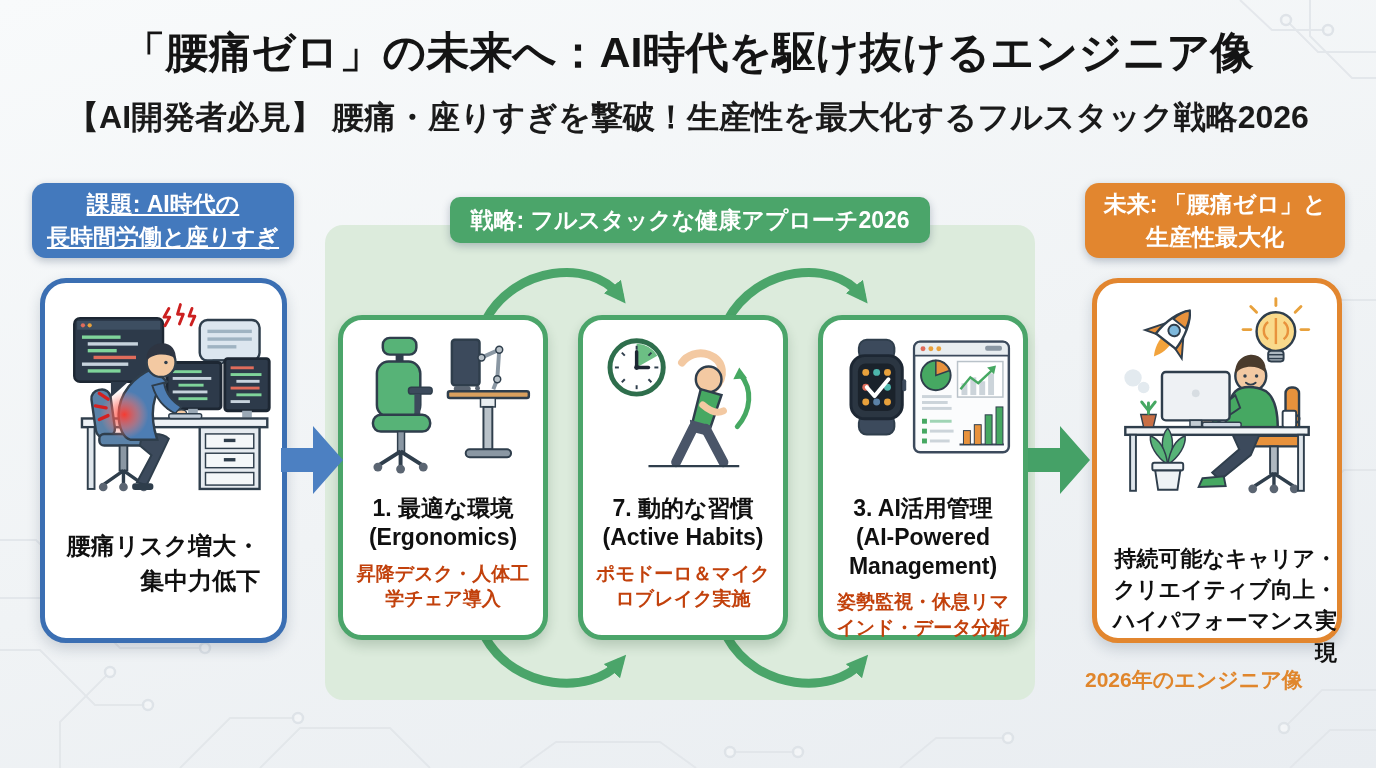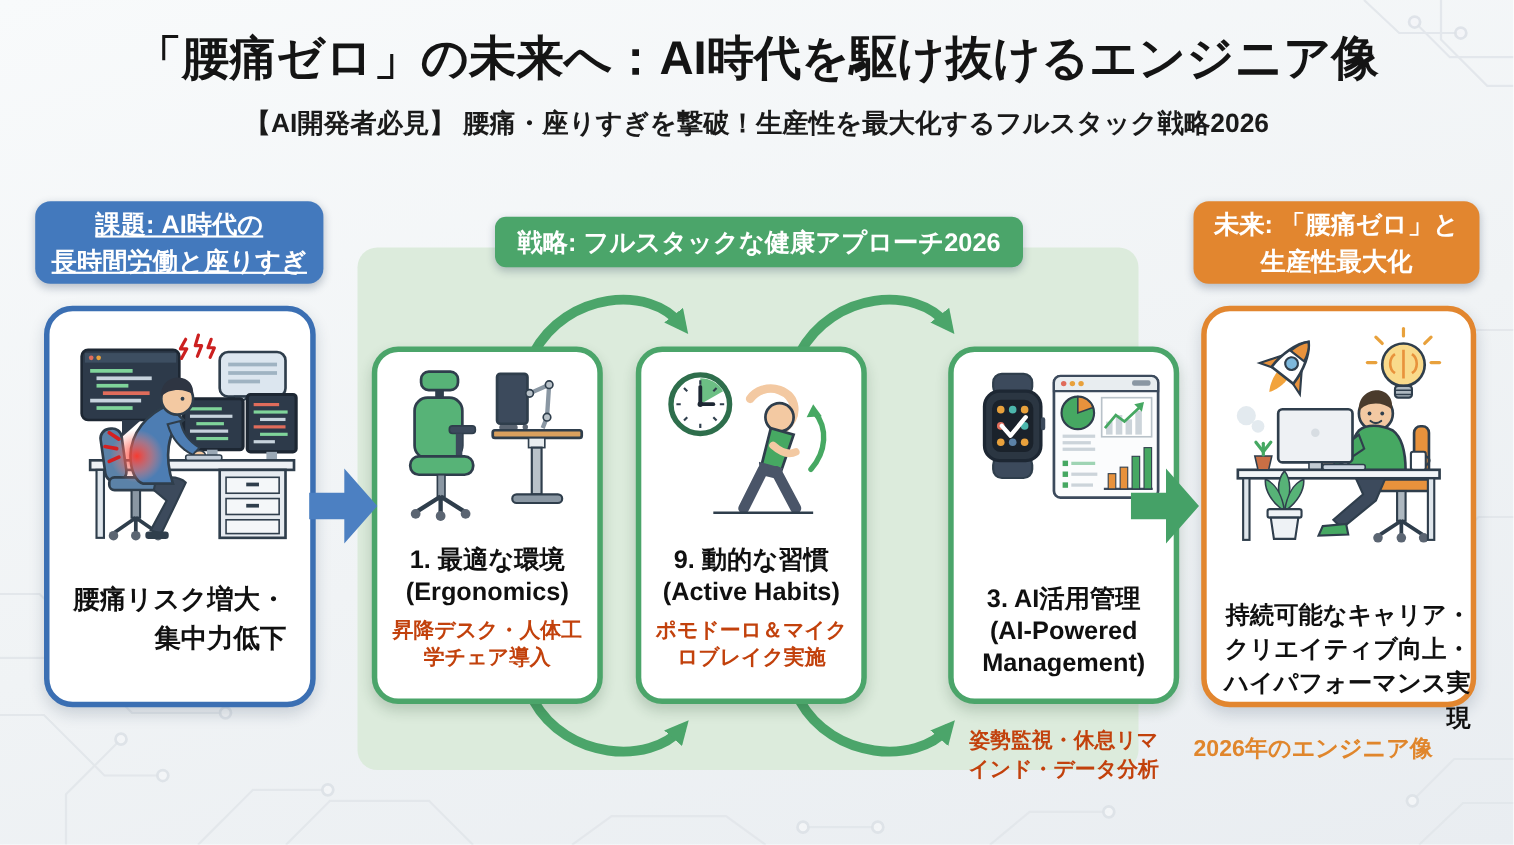--- a/index.html
+++ b/index.html
@@ -6,21 +6,21 @@
   html,body { width:1376px; height:768px; overflow:hidden; }
   body { font-family:"Liberation Sans","DejaVu Sans",sans-serif; }
   .canvas { position:relative; width:1376px; height:768px;
             background:linear-gradient(165deg,#f8fafb 0%,#f0f3f5 55%,#e9edf1 100%); }
   .bg-circuit { position:absolute; left:0; top:0; z-index:0; }
   .content { position:absolute; left:0; top:0; width:100%; height:100%; z-index:1; }
 
   .title { position:absolute; top:24px; left:0; width:100%; text-align:center;
            font-size:43px; font-weight:900; color:#141414; }
   .subtitle { position:absolute; top:96px; left:0; width:100%; text-align:center;
-              font-size:24px; font-weight:800; color:#1a1a1a; }
+              font-size:32px; font-weight:800; color:#1a1a1a; }
 
   .badge { position:absolute; z-index:5; color:#fff; font-weight:800; text-align:center;
            white-space:pre-line; display:flex; align-items:center; justify-content:center;
            box-shadow:0 3px 8px rgba(30,50,80,.28); }
   .badge.blue   { left:32px;  top:183px; width:262px; height:75px; background:#4379bd; border-radius:14px; font-size:23px; line-height:1.4;text-decoration:underline; }
   .badge.green  { left:450px; top:197px; width:480px; height:46px; background:#4ba56a; border-radius:10px; font-size:23px; }
   .badge.orange { left:1085px; top:183px; width:260px; height:75px; background:#e2862f; border-radius:14px; font-size:23px; line-height:1.4; }
 
   .panel { position:absolute; left:325px; top:225px; width:710px; height:475px;
            background:#dcebdc; border-radius:18px; z-index:1; }
@@ -28,21 +28,21 @@
                 z-index:2; pointer-events:none; }
 
   .card { position:absolute; background:#fff; display:flex; flex-direction:column; align-items:center;
           box-shadow:0 6px 14px rgba(30,50,80,.18); z-index:3; }
   .card.blue   { left:40px;   top:278px; width:247px; height:365px; border:5px solid #3b6fb3; border-radius:26px; }
   .card.orange { left:1092px; top:278px; width:250px; height:365px; border:5px solid #e2862f; border-radius:26px;gap:22px; }
 
   .step-card { position:absolute; top:315px; width:210px; height:325px; background:#fff;
                border:5px solid #4ba56a; border-radius:24px; display:flex; flex-direction:column;
                align-items:center; box-shadow:0 6px 12px rgba(30,70,40,.20); z-index:3; }
-  .step-card.s1 { left:338px; } .step-card.s2 { left:578px; } .step-card.s3 { left:862px;gap:36px; }
+  .step-card.s1 { left:338px; } .step-card.s2 { left:578px; } .step-card.s3 { left:818px; }
 
   .card-illust { margin-top:8px; flex:0 0 auto; }
   .caption { white-space:pre-line; text-align:right; font-weight:700; color:#101010; }
   .card.blue .caption   { font-size:24px; line-height:1.45; margin-top:12px; }
   .card.orange .caption { font-size:22px; line-height:1.42; margin-top:8px; }
   .step-title { white-space:pre-line; text-align:center; font-size:23px; line-height:1.25;
                 font-weight:800; color:#101010; margin-top:18px; }
   .step-desc  { white-space:pre-line; text-align:center; font-size:19px; line-height:1.35;
                 font-weight:700; color:#c2410c; margin-top:9px; }
 
@@ -268,21 +268,21 @@
         <path d="M104,98 L113,62 L134,68 L122,103 Z" fill="#46a862" stroke="#2f3e4c" stroke-width="2.5"></path>
         <path d="M115,78 C123,85 130,87 136,84" stroke="#f3c9a2" stroke-width="7" fill="none" stroke-linecap="round"></path>
         <path d="M102,93 L124,99 L119,109 L103,105 Z" fill="#4a5568"></path>
         <path d="M106,100 L88,136" stroke="#4a5568" stroke-width="10" stroke-linecap="round"></path>
         <path d="M118,102 L136,136" stroke="#4a5568" stroke-width="10" stroke-linecap="round"></path>
 
         <path d="M150,100 C164,84 166,62 153,47" stroke="#46a862" stroke-width="5" fill="none" stroke-linecap="round"></path>
         <path d="M146,52 L152,40 L160,51 Z" fill="#46a862"></path>
         <line x1="60" y1="140" x2="152" y2="140" stroke="#2f3e4c" stroke-width="2.5"></line>
       </svg>
-      <div class="step-title">9. 動的な習慣
+      <div class="step-title">7. 動的な習慣
 (Active Habits)</div>
       <div class="step-desc">ポモドーロ＆マイク
 ロブレイク実施</div>
     </div>
 
     <div class="step-card s3">
       <svg class="card-illust" width="190" height="148" viewBox="0 0 190 150">
 
         <rect x="30" y="12" width="36" height="20" rx="8" fill="#3c4a5c" stroke="#2f3e4c" stroke-width="2"></rect>
         <rect x="30" y="88" width="36" height="20" rx="8" fill="#3c4a5c" stroke="#2f3e4c" stroke-width="2"></rect>

